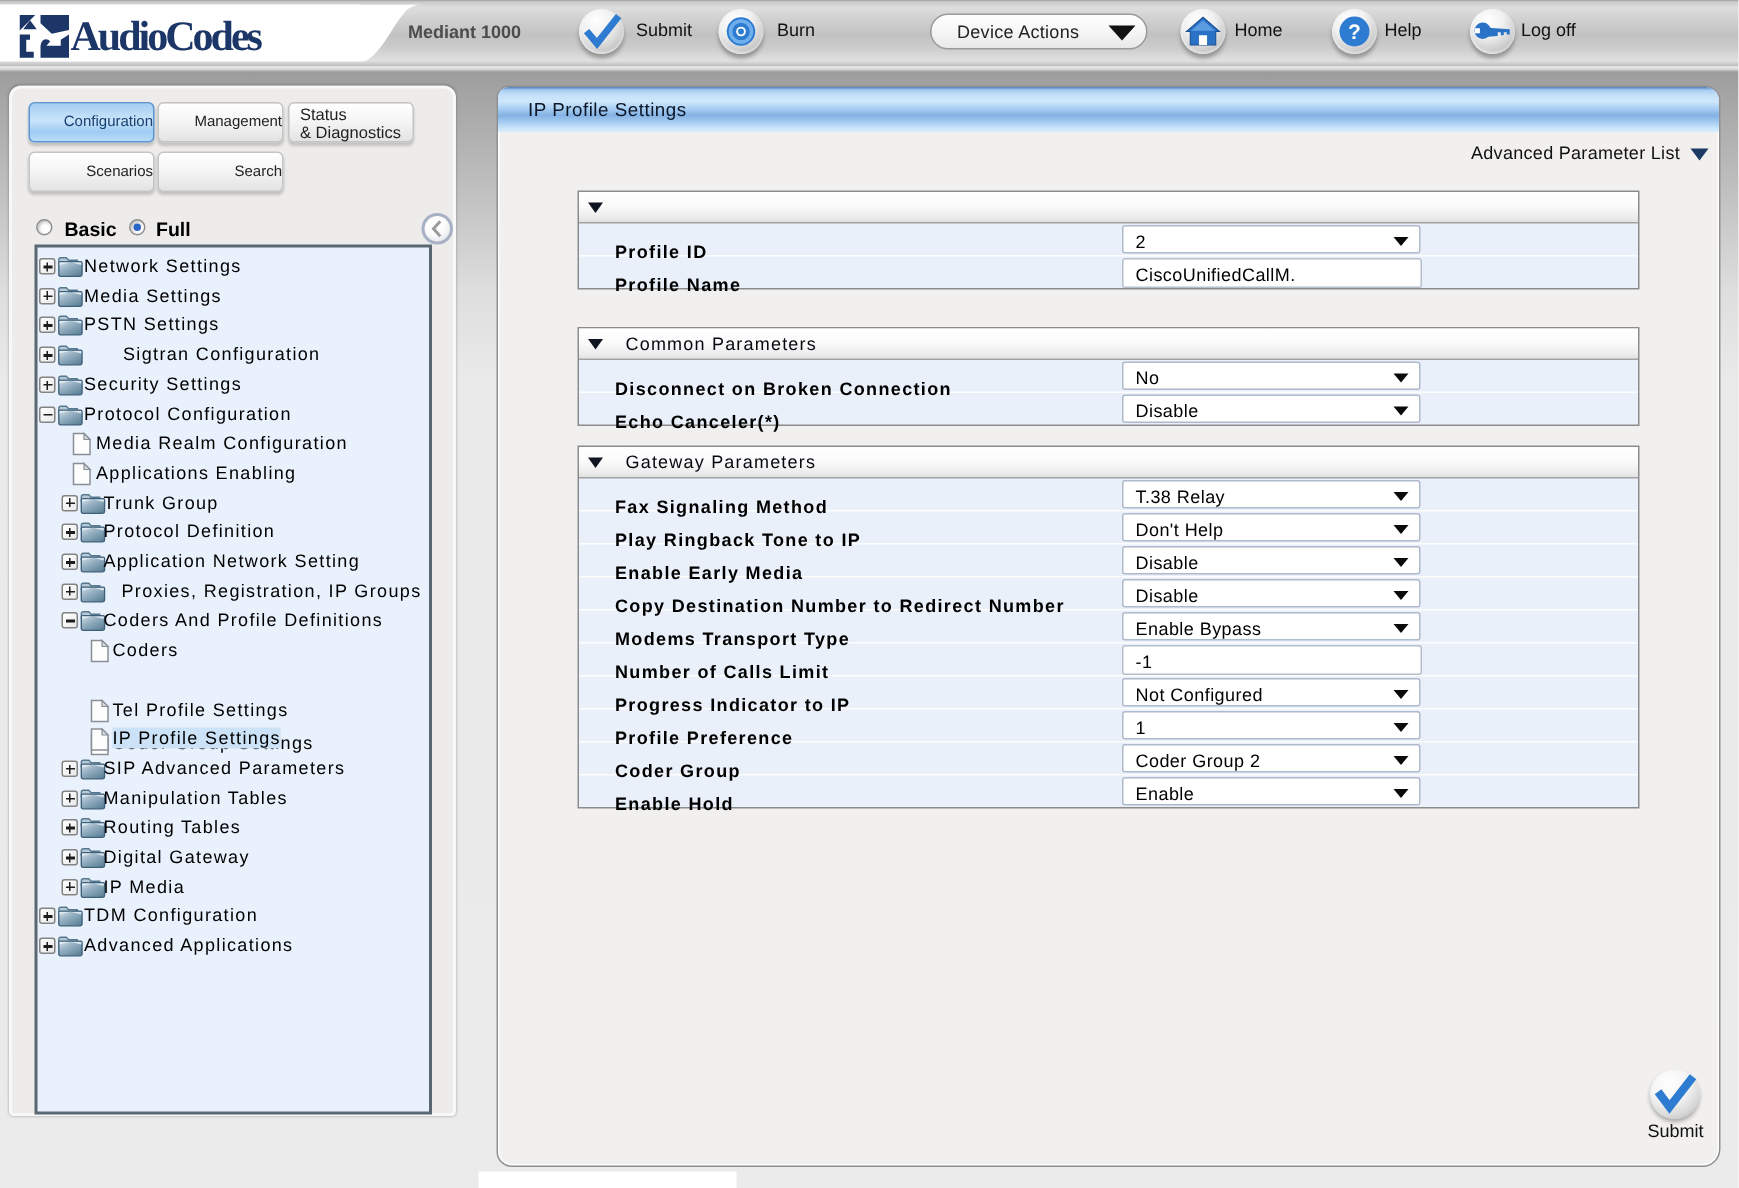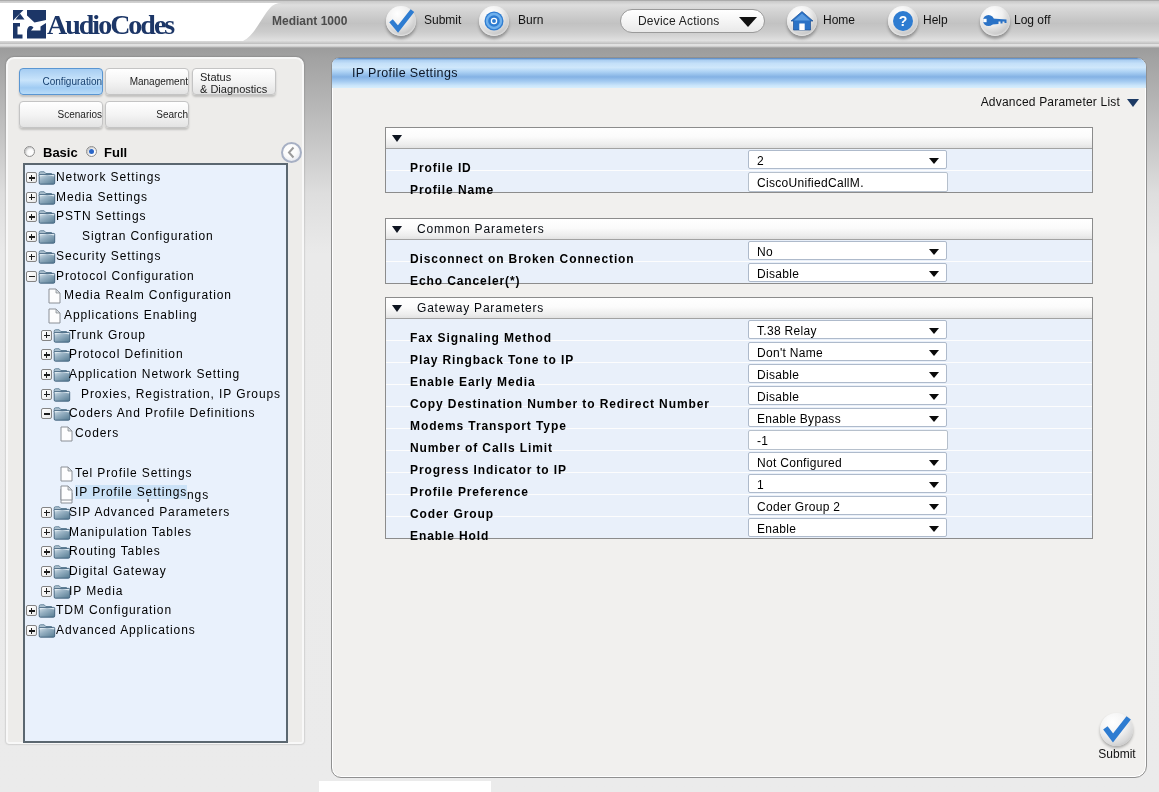--- a/index.html
+++ b/index.html
@@ -405,21 +405,21 @@
         </div>
       <div class="prow">
           <span class="plabel">Fax Signaling Method</span>
           <div class="dd">
             <span>T.38 Relay</span>
           </div>
         </div>
       <div class="prow">
           <span class="plabel">Play Ringback Tone to IP</span>
           <div class="dd">
-            <span>Don't Name</span>
+            <span>Don't Help</span>
           </div>
         </div>
       <div class="prow">
           <span class="plabel">Enable Early Media</span>
           <div class="dd">
             <span>Disable</span>
           </div>
         </div>
       <div class="prow">
           <span class="plabel">Copy Destination Number to Redirect Number</span>

